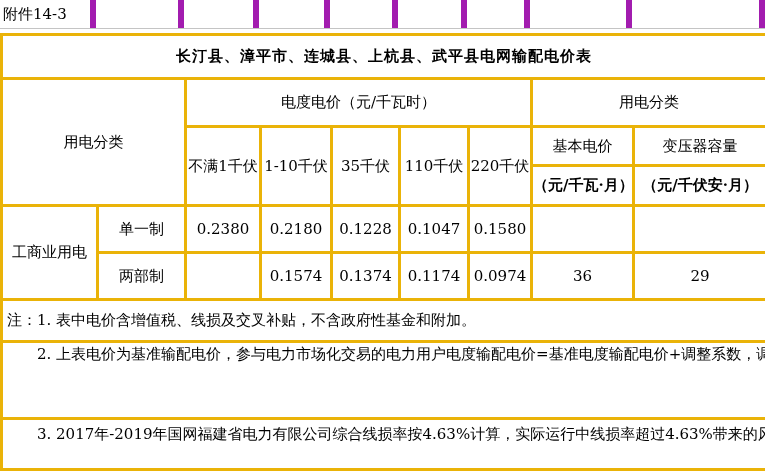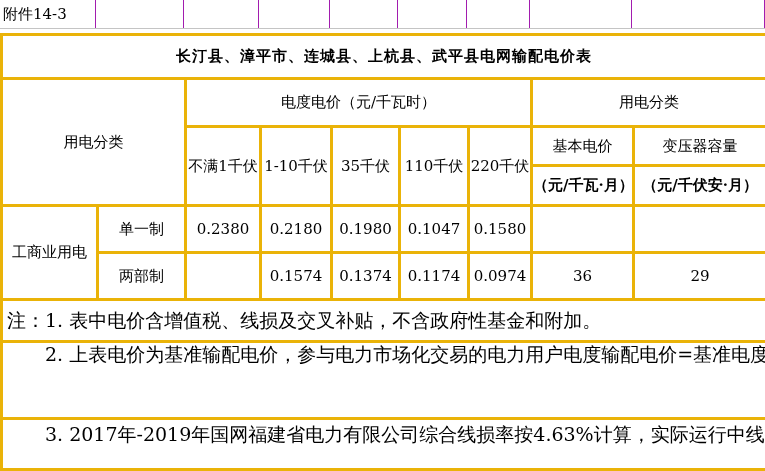--- a/index.html
+++ b/index.html
@@ -13,21 +13,21 @@
   }
   
   .sheet-strip{
     display:flex;
     width:765px;height:29px;
     border-bottom:1px solid #c4c4c4;
     box-sizing:border-box;
   }
   .sheet-strip .gcell{
     box-sizing:border-box;
-    border-right:1px solid #a21caf;
+    border-right:6px solid #a21caf;
     height:100%;
     font-size:15px;
     line-height:28px;
     padding-left:3px;
     white-space:nowrap;
     overflow:hidden;
   }
   .strip-gap{width:765px;height:4px;background:#fff;}
   
   table.price-table{
@@ -54,21 +54,21 @@
   .hB{height:39px;}
   .hC{height:40px;}
   .dr{height:47px;}
   .unit-cell{font-size:14px;font-weight:bold;}
   .note-cell{
     text-align:left;
     white-space:normal;
     vertical-align:top;
   }
   .note-cell .note-text{
-    font-size:19px;
+    font-size:15px;
     text-align:justify;
     padding:0 4px;
     overflow:hidden;
   }
   .note-1{height:39px;}
   .note-1 .note-text{line-height:36px;height:38px;}
   .note-2{height:73px;}
   .note-2 .note-text{line-height:18px;height:72px;text-indent:2em;padding-top:2px;}
   .note-3{height:47px;}
   .note-3 .note-text{line-height:20px;height:44px;text-indent:2em;padding-top:4px;}
@@ -128,21 +128,21 @@
     <tr class="hC">
       <td class="unit-cell">（元/千瓦·月）</td>
       <td class="unit-cell">（元/千伏安·月）</td>
     </tr>
 
     <tr class="dr">
       <td rowspan="2">工商业用电</td>
       <td>单一制</td>
       <td>0.2380</td>
       <td>0.2180</td>
-      <td>0.1980</td>
+      <td>0.1228</td>
       <td>0.1047</td>
       <td>0.1580</td>
       <td></td>
       <td></td>
     </tr>
 
     <tr class="dr">
       <td>两部制</td>
       <td></td>
       <td>0.1574</td>

